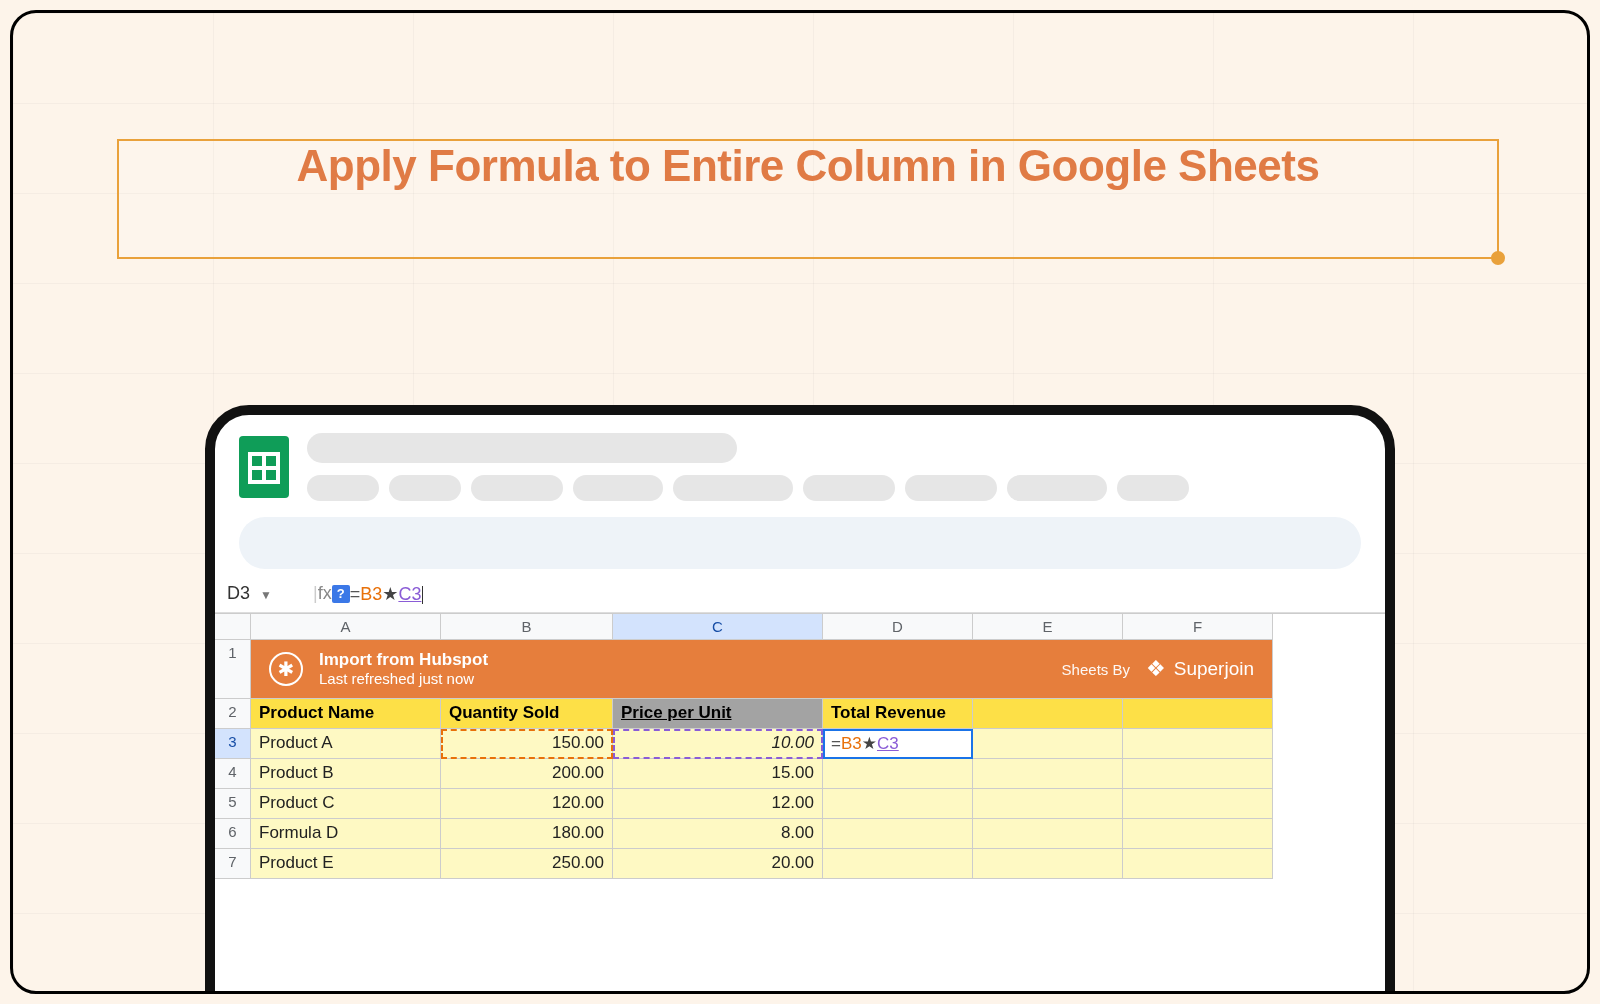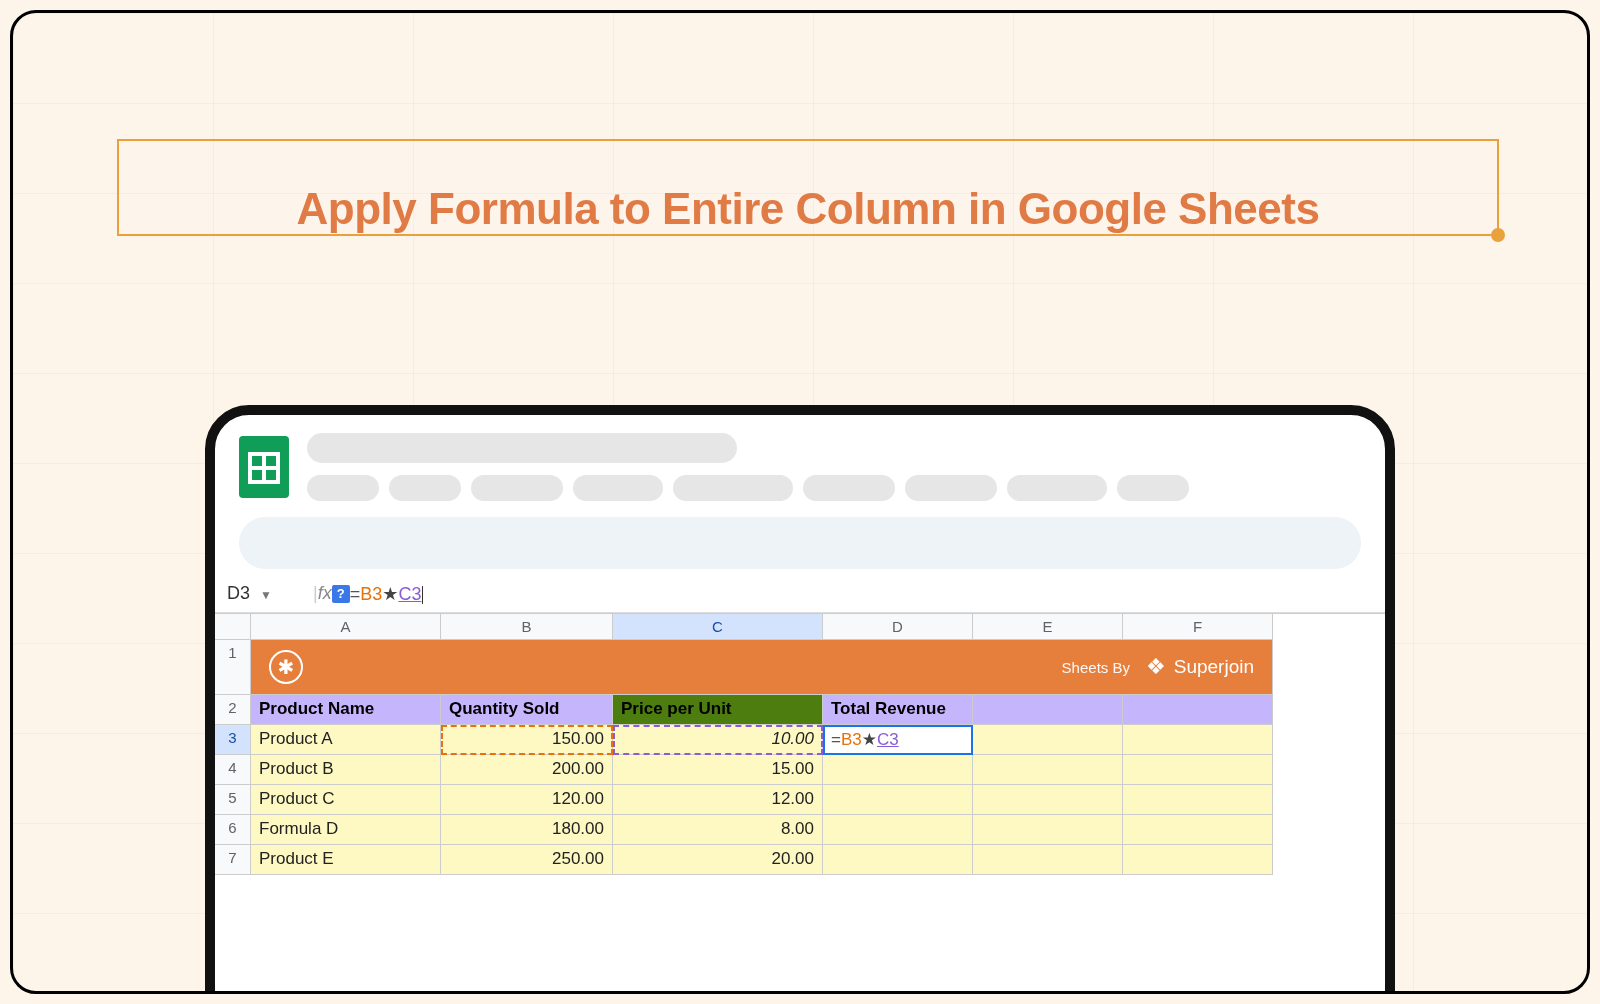--- a/index.html
+++ b/index.html
@@ -24,25 +24,25 @@
     position: absolute; inset: 0;
     background-image:
       linear-gradient(to right, rgba(0,0,0,0.03) 1px, transparent 1px),
       linear-gradient(to bottom, rgba(0,0,0,0.03) 1px, transparent 1px);
     background-size: 200px 90px;
     pointer-events: none;
   }
   .title-box {
     position: absolute;
     top: 126px; left: 104px; right: 88px;
-    height: 97px;
+    height: 120px;
     border: 2px solid #e9a13b;
     background: rgba(255,255,255,0.1);
     display: flex;
-    align-items: flex-end;
+    align-items: flex-start;
     justify-content: center;
   }
   .title-box h1 {
     color: #e07b45;
     font-size: 44px;
     font-weight: 700;
     letter-spacing: -0.5px;
   }
   .title-handle {
     position: absolute;
@@ -114,21 +114,21 @@
     color: #444;
     border-bottom: 1px solid #ddd;
   }
   .name-box {
     width: 92px;
     padding: 2px 6px;
     font-weight: 500;
     color: #333;
   }
   .name-box-arrow { color: #777; font-size: 12px; }
-  .fx { font-style: italic; color: #888; font-size: 18px; }
+  .fx { color: #888; font-size: 18px; }
   .fx-help {
     display: inline-flex;
     align-items: center; justify-content: center;
     width: 18px; height: 18px;
     background: #3b78e7; color: #fff;
     font-size: 13px; font-weight: 700;
     border-radius: 2px;
     vertical-align: top;
   }
   .formula-text { font-family: Arial, sans-serif; }
@@ -190,25 +190,25 @@
   }
   .banner-text { line-height: 1.2; }
   .banner-title { font-weight: 700; font-size: 17px; }
   .banner-sub { font-size: 15px; }
   .banner-spacer { flex: 1; }
   .powered { font-size: 15px; opacity: 0.95; }
   .superjoin { display: flex; align-items: center; gap: 8px; font-size: 19px; font-weight: 500; }
   .superjoin-icon { font-size: 22px; }
   
   .hdr {
-    background: #c4b5fd;
+    background: #fde047;
     font-weight: 700;
     color: #000;
   }
-  .hdr.colC { background: #4d7c0f; }
+  .hdr.colC { background: #a3a3a3; text-decoration: underline; }
   
   .ref-b3 { outline: 2px dashed #e8710a; outline-offset: -2px; }
   .ref-c3 { outline: 2px dashed #8a5cd6; outline-offset: -2px; font-style: italic; }
   .active-d3 {
     outline: 2px solid #1a73e8;
     outline-offset: -2px;
     z-index: 5;
     font-family: Arial, sans-serif;
     text-align: left;
     background: #fff;
@@ -271,20 +271,24 @@
       <div class="colhdr">A</div>
       <div class="colhdr">B</div>
       <div class="colhdr sel">C</div>
       <div class="colhdr">D</div>
       <div class="colhdr">E</div>
       <div class="colhdr">F</div>
 
       <div class="rowhdr">1</div>
       <div class="banner">
         <div class="hubspot-icon">✱</div>
+        <div class="banner-text">
+          <div class="banner-title">Import from Hubspot</div>
+          <div class="banner-sub">Last refreshed just now</div>
+        </div>
         <div class="banner-spacer"></div>
         <div class="powered">Sheets By</div>
         <div class="superjoin">
           <span class="superjoin-icon">❖</span>
           <span>Superjoin</span>
         </div>
       </div>
 
       <div class="rowhdr">2</div>
       <div class="cell hdr">Product Name</div>

